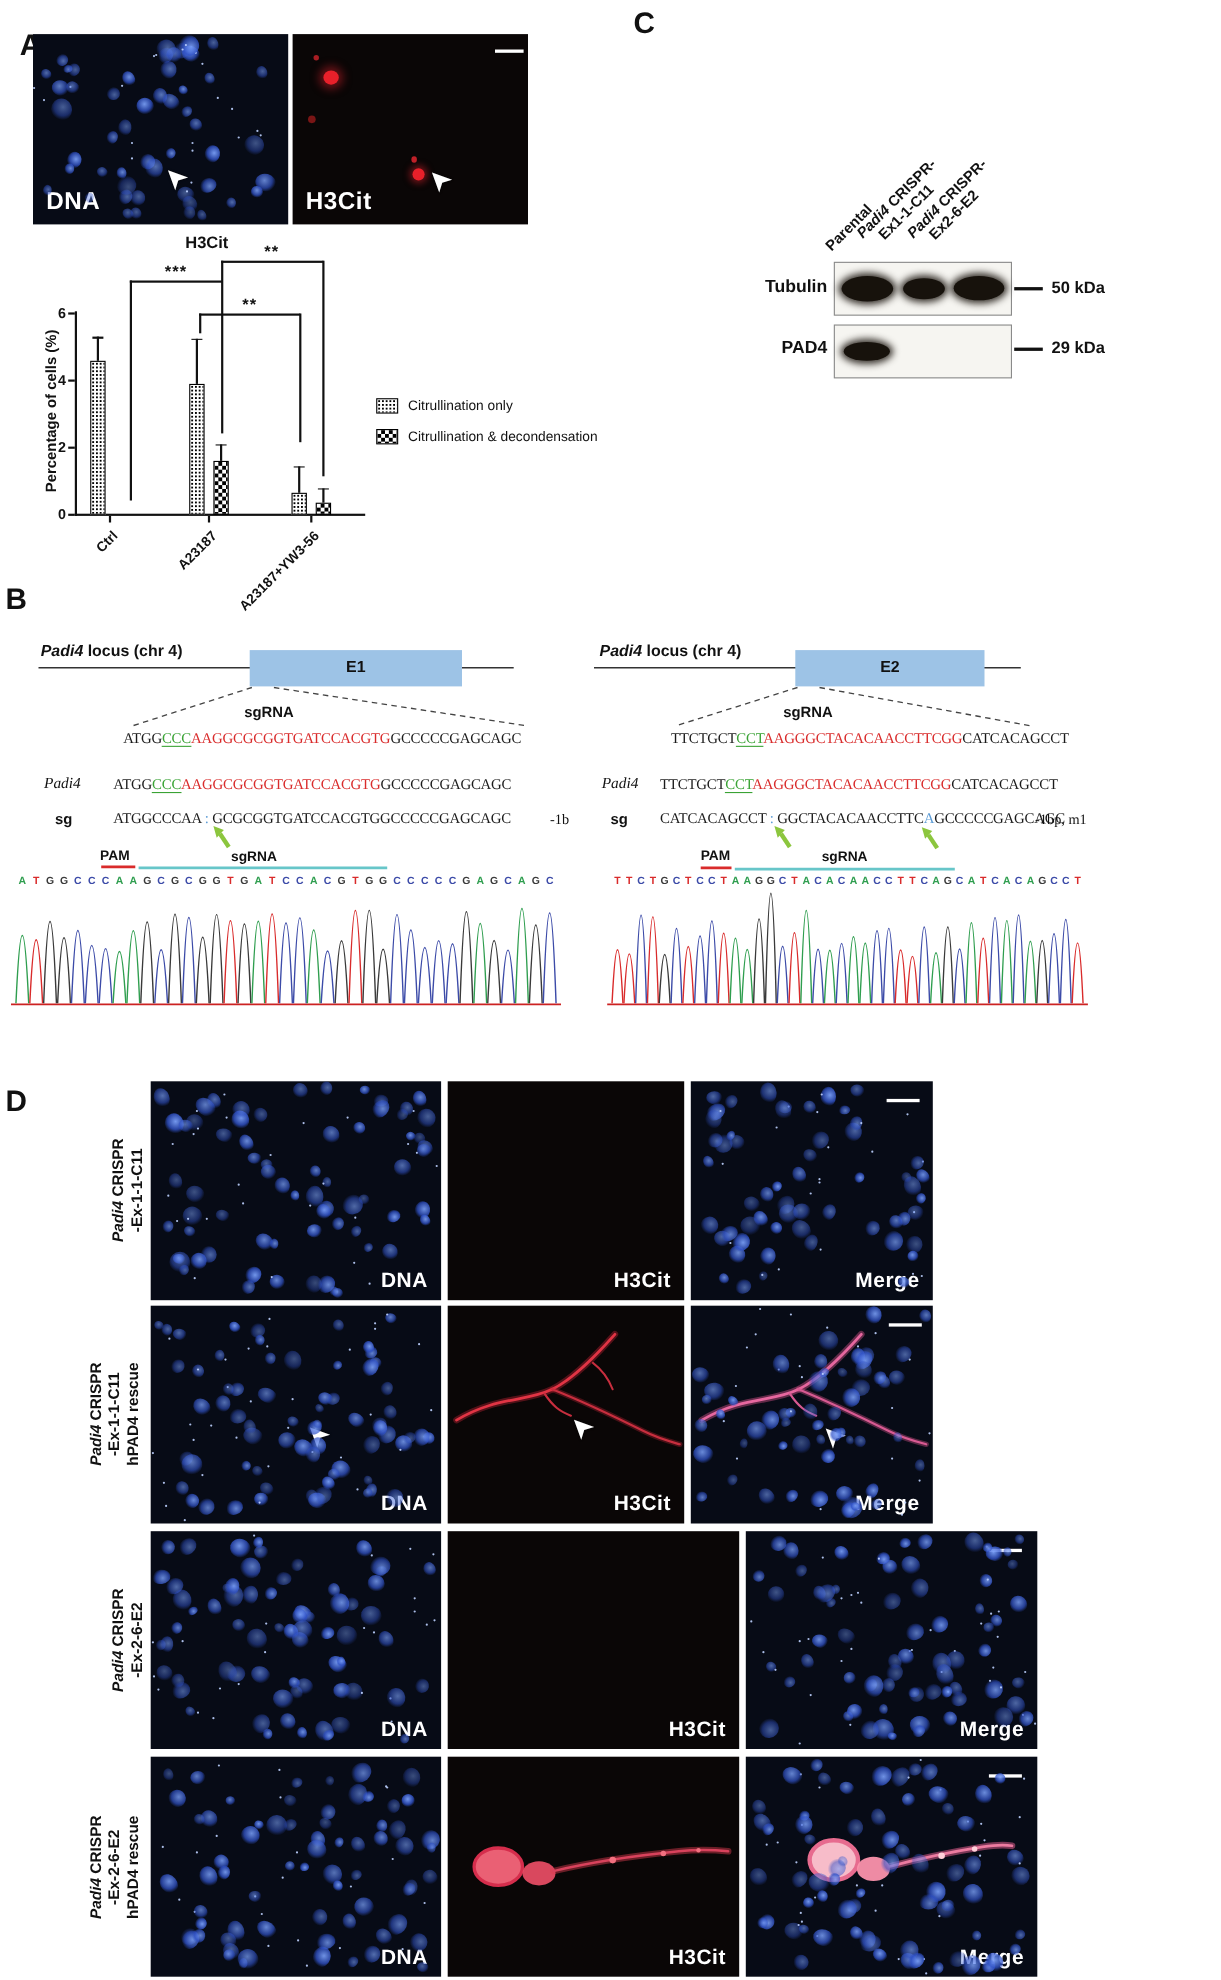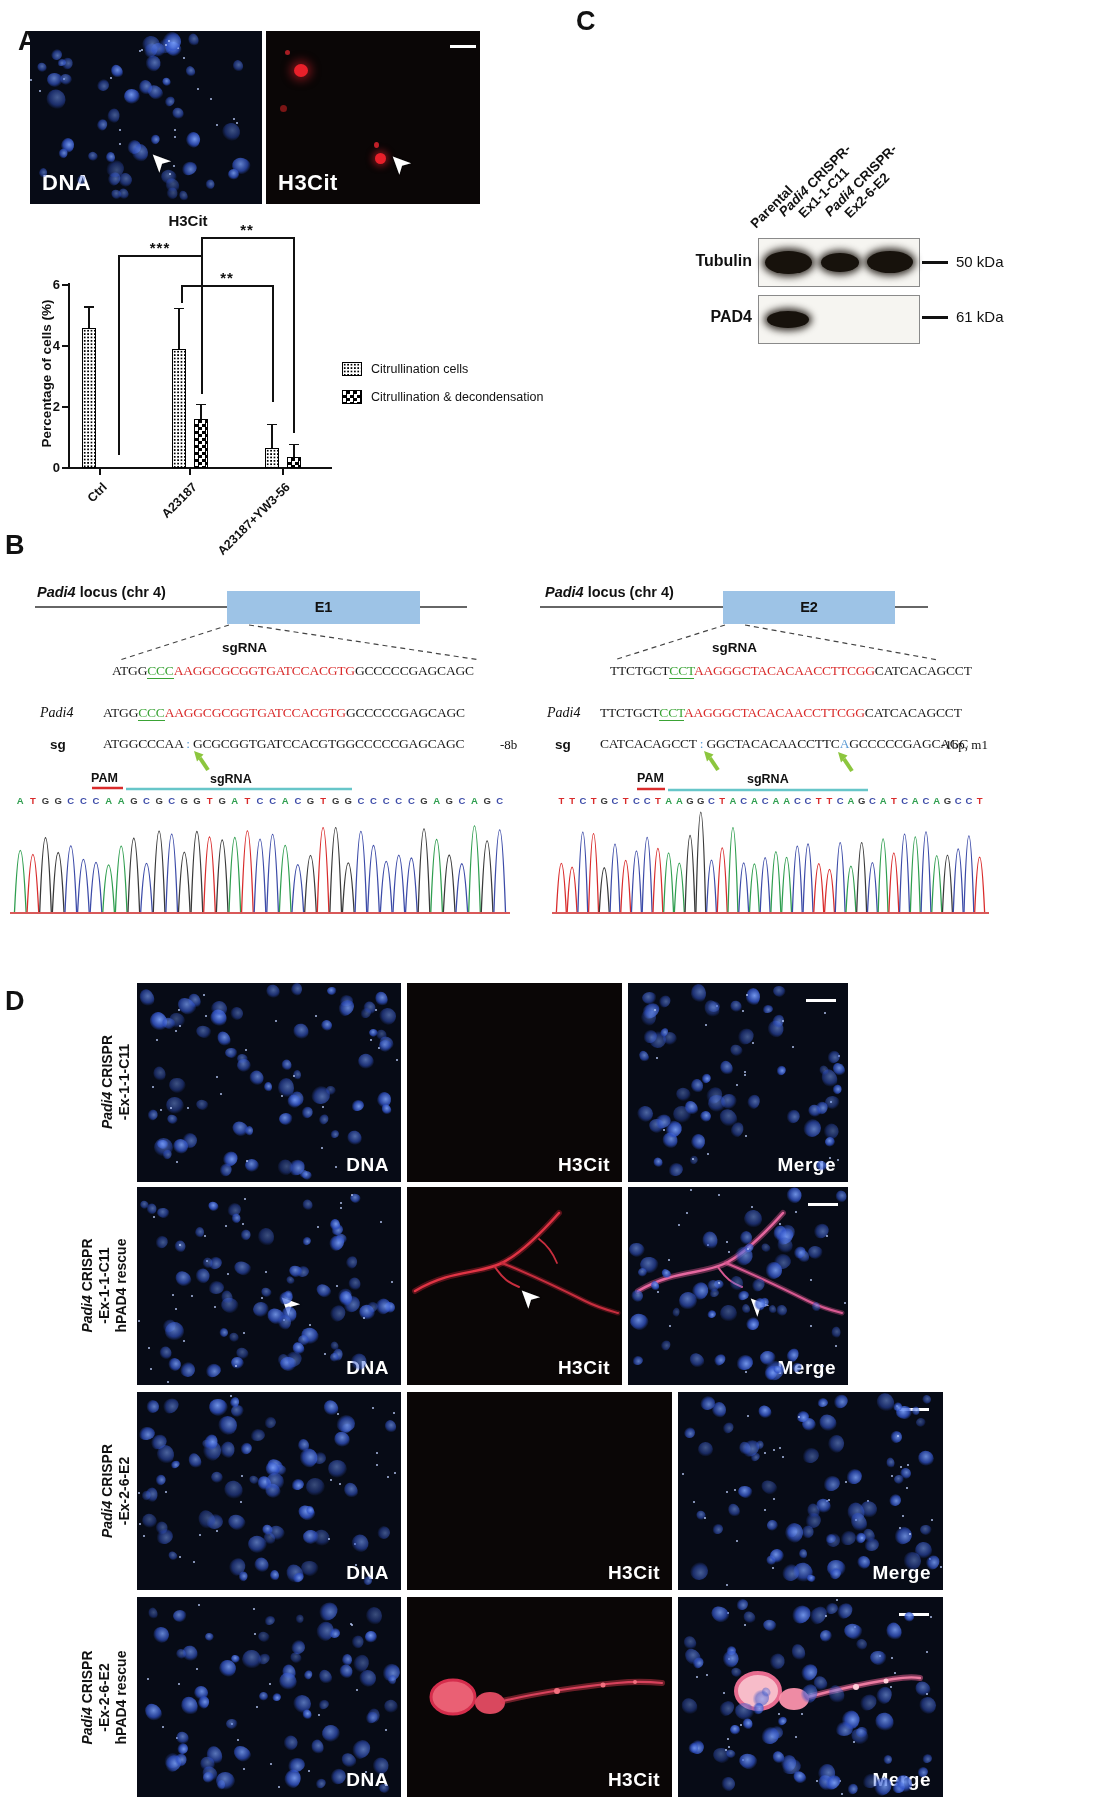--- a/index.html
+++ b/index.html
@@ -26,21 +26,21 @@
   .ytick-label{position:absolute;font-size:13px;font-weight:bold;width:18px;text-align:right;}
   .xcat{position:absolute;width:110px;text-align:right;font-size:12.5px;font-weight:bold;transform-origin:right top;transform:rotate(-45deg);}
   .chart-title{position:absolute;font-size:15px;font-weight:bold;text-align:center;width:90px;}
   .ylab{position:absolute;width:200px;text-align:center;font-size:13.5px;font-weight:bold;transform:rotate(-90deg);}
   .legend-sw{position:absolute;width:20px;height:14px;border:1px solid #000;box-sizing:border-box;}
   .legend-tx{position:absolute;font-size:12.5px;}
   
   .blotbox{position:absolute;background:#f6f5f1;border:1px solid #8a8a8a;}
   .band{position:absolute;background:#17120c;border-radius:50%;box-shadow:0 0 7px 3px rgba(23,18,12,.85);}
   .blot-label{position:absolute;width:92px;text-align:right;font-size:16px;font-weight:bold;}
-  .kda{position:absolute;font-size:15px;font-weight:normal;}
+  .kda{position:absolute;font-size:15px;font-weight:bold;}
   .kdash{position:absolute;height:2.5px;width:26px;background:#111;}
   .lane-label{position:absolute;transform:rotate(-45deg);transform-origin:left bottom;font-size:13.5px;font-weight:bold;white-space:nowrap;line-height:15px;}
   .lane-label .ln2{padding-left:13px;display:block;}
   .i{font-style:italic;}
   
   .exonbox{position:absolute;background:#9dc3e6;text-align:center;font-weight:bold;font-size:14.5px;}
   .locus-label{position:absolute;font-size:14.5px;font-weight:bold;}
   .sg-title{position:absolute;font-size:13.5px;font-weight:bold;}
   .seq{position:absolute;font-family:"Liberation Serif",serif;font-size:13.5px;letter-spacing:-0.2px;white-space:nowrap;color:#1a1a1a;}
   .seq .sq-k{color:#1a1a1a;}
@@ -195,21 +195,21 @@
 <div class="sigline" style="left:201px;top:237px;width:1.5px;height:157px;"></div>
 <div class="sigline" style="left:293px;top:237px;width:1.5px;height:196px;"></div>
 <div class="sigline" style="left:181px;top:285px;width:92px;height:1.5px;"></div>
 <div class="sigline" style="left:181px;top:285px;width:1.5px;height:18px;"></div>
 <div class="sigline" style="left:272px;top:285px;width:1.5px;height:117px;"></div>
 <div class="sigstar" style="left:138px;top:239px;">***</div>
 <div class="sigstar" style="left:225px;top:221px;">**</div>
 <div class="sigstar" style="left:205px;top:269px;">**</div>
 
 <div class="legend-sw pat-dots" style="left:342px;top:362px;"></div>
-<div class="legend-tx" style="left:371px;top:362px;">Citrullination cells</div>
+<div class="legend-tx" style="left:371px;top:362px;">Citrullination only</div>
 <div class="legend-sw pat-check" style="left:342px;top:390px;"></div>
 <div class="legend-tx" style="left:371px;top:390px;">Citrullination &amp; decondensation</div>
 
 <div class="abs panel-letter" style="left:576px;top:6px;">C</div>
 
 <div class="lane-label" style="left:758px;top:216px;">
   <span>Parental</span>
 </div>
 <div class="lane-label" style="left:797px;top:200px;">
   <span><span class="i">Padi4</span><span> CRISPR-</span></span>
@@ -227,21 +227,21 @@
   <div class="band" style="left:108px;top:12px;width:46px;height:22px;"></div>
 </div>
 <div class="kdash" style="left:922px;top:261px;"></div>
 <div class="kda" style="left:956px;top:253px;">50 kDa</div>
 
 <div class="blot-label" style="left:660px;top:308px;">PAD4</div>
 <div class="blotbox" style="left:758px;top:295px;width:160px;height:47px;">
   <div class="band" style="left:8px;top:15px;width:42px;height:17px;"></div>
 </div>
 <div class="kdash" style="left:922px;top:316px;"></div>
-<div class="kda" style="left:956px;top:308px;">61 kDa</div>
+<div class="kda" style="left:956px;top:308px;">29 kDa</div>
 
 <div class="abs panel-letter" style="left:5px;top:530px;">B</div>
 
 <svg class="abs" style="left:0;top:575px;" width="1110" height="230" viewBox="0 575 1110 230">
   <line x1="35" y1="607" x2="467" y2="607" stroke="#333" stroke-width="1.5"></line>
   <line x1="540" y1="607" x2="928" y2="607" stroke="#333" stroke-width="1.5"></line>
   <line x1="229" y1="625" x2="120" y2="660" stroke="#444" stroke-width="1.2" stroke-dasharray="5,4"></line>
   <line x1="249" y1="625" x2="480" y2="660" stroke="#444" stroke-width="1.2" stroke-dasharray="5,4"></line>
   <line x1="725" y1="625" x2="614" y2="660" stroke="#444" stroke-width="1.2" stroke-dasharray="5,4"></line>
   <line x1="745" y1="625" x2="938" y2="660" stroke="#444" stroke-width="1.2" stroke-dasharray="5,4"></line>
@@ -264,21 +264,21 @@
 </svg>
 
 <div class="locus-label" style="left:37px;top:584px;"><span class="i">Padi4</span><span> locus (chr 4)</span></div>
 <div class="exonbox" style="left:227px;top:591px;width:193px;height:33px;line-height:33px;">E1</div>
 <div class="sg-title" style="left:222px;top:640px;">sgRNA</div>
 <div class="seq" style="left:112px;top:663px;"><span class="sq-k">ATGG</span><span class="sq-g">CCC</span><span class="sq-r">AAGGCGCGGTGATCCACGTG</span><span class="sq-k">GCCCCCGAGCAGC</span></div>
 <div class="rowtag serif" style="left:40px;top:705px;">Padi4</div>
 <div class="seq" style="left:103px;top:705px;"><span class="sq-k">ATGG</span><span class="sq-g">CCC</span><span class="sq-r">AAGGCGCGGTGATCCACGTG</span><span class="sq-k">GCCCCCGAGCAGC</span></div>
 <div class="rowtag" style="left:50px;top:737px;">sg</div>
 <div class="seq" style="left:103px;top:736px;"><span class="sq-k">ATGGCCCAA</span><span class="sq-b"> : </span><span class="sq-k">GCGCGGTGATCCACGTGGCCCCCGAGCAGC</span></div>
-<div class="mut" style="left:500px;top:737px;">-8b</div>
+<div class="mut" style="left:500px;top:737px;">-1b</div>
 <div class="pamtag" style="left:91px;top:771px;">PAM</div>
 <div class="pamtag" style="left:210px;top:772px;">sgRNA</div>
 <div class="abs" id="chromo-left" style="left:6px;top:793px;">
     <svg width="508" height="128">
       <line x1="4" x2="504" y1="120" y2="120" stroke="#cc2222" stroke-width="1.6"></line>
       <text x="14.307692307692307" y="11" text-anchor="middle" font-size="9.5" font-weight="bold" font-family="Liberation Sans, sans-serif" fill="#2f9e4f">A</text>
       <path d="M8.5,119 Q14.3,-4.2 20.1,119" fill="none" stroke="#2f9e4f" stroke-width="1.3"></path>
       <text x="26.92307692307692" y="11" text-anchor="middle" font-size="9.5" font-weight="bold" font-family="Liberation Sans, sans-serif" fill="#d92b2b">T</text>
       <path d="M21.1,119 Q26.9,3.7 32.7,119" fill="none" stroke="#d92b2b" stroke-width="1.3"></path>
       <text x="39.53846153846153" y="11" text-anchor="middle" font-size="9.5" font-weight="bold" font-family="Liberation Sans, sans-serif" fill="#3a3a3a">G</text>

